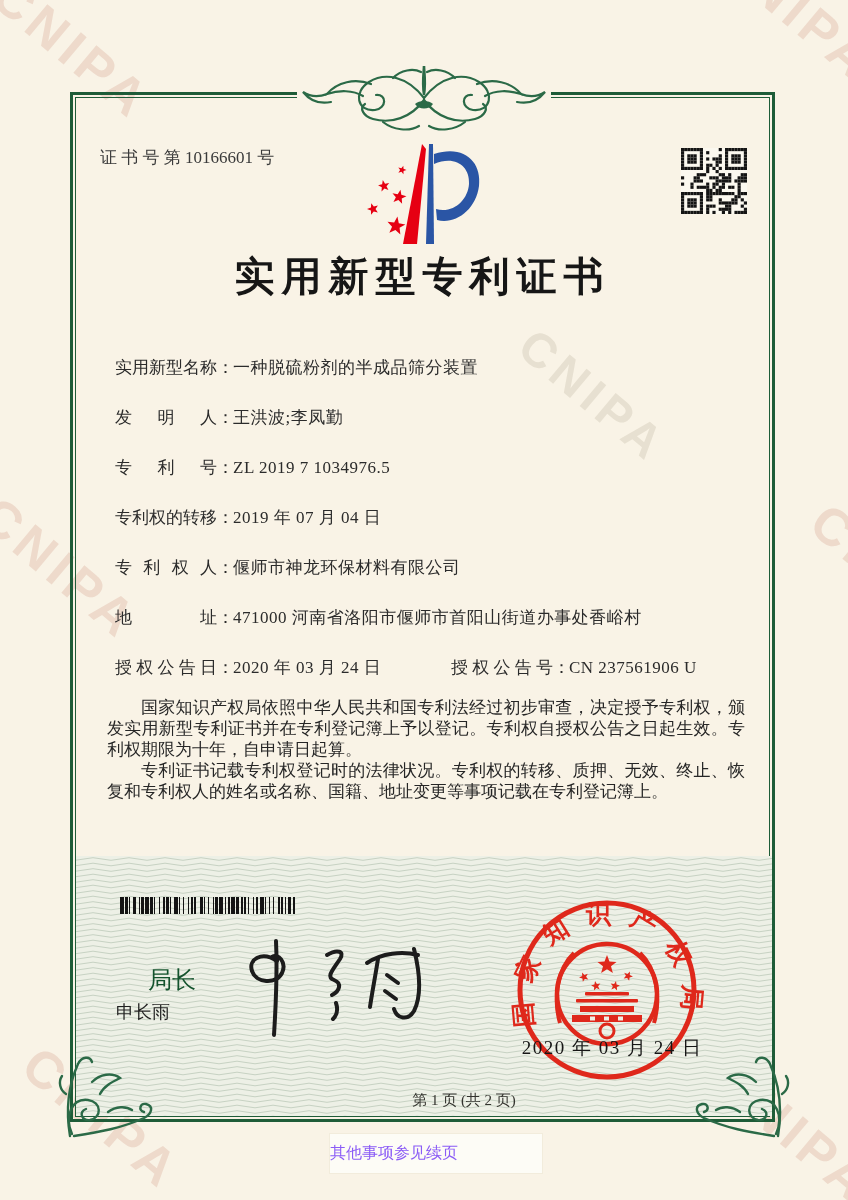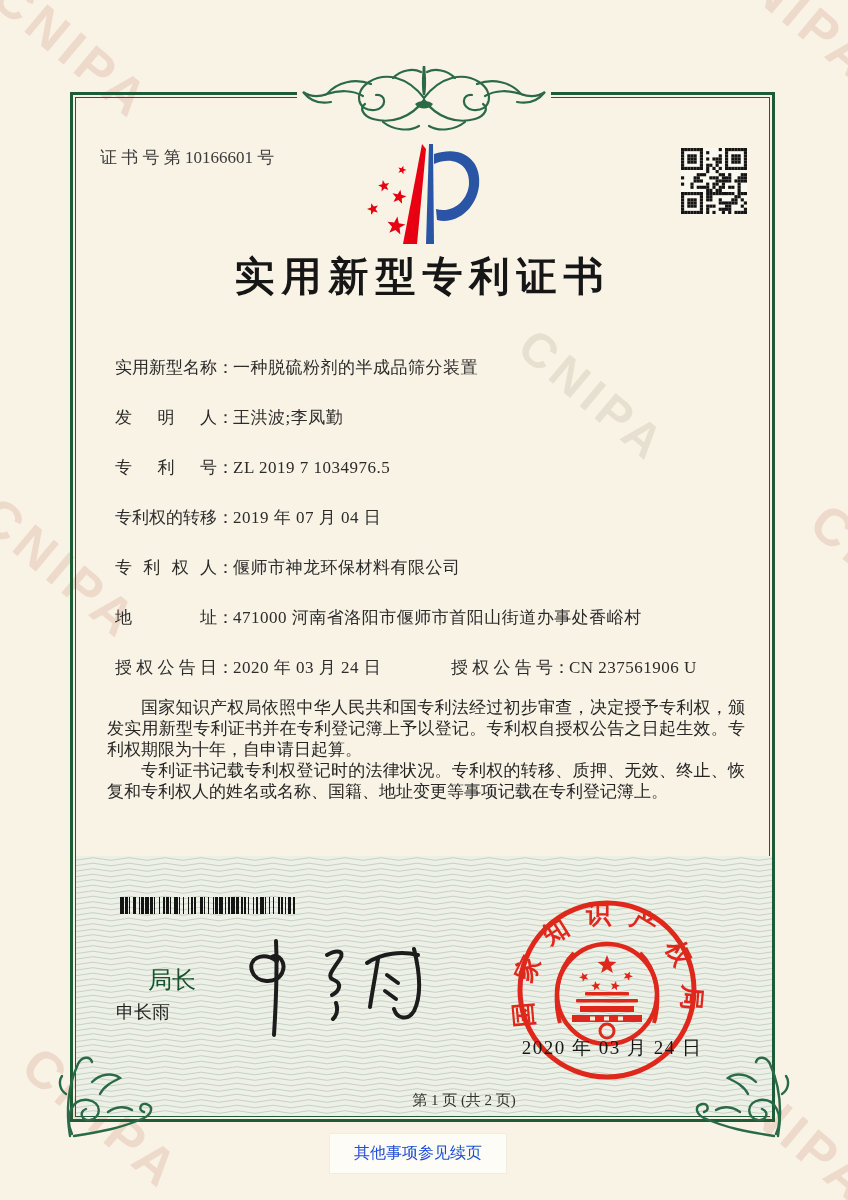--- a/index.html
+++ b/index.html
@@ -35,22 +35,22 @@
              line-height:21px;text-align:justify;color:#262626;}
   .body-text p{margin:0;text-indent:2em;}
   
   .barcode{position:absolute;left:120px;top:897px;height:17px;display:flex;align-items:stretch;}
   .barcode i{display:block;height:100%;}
   .officer-title{position:absolute;left:116px;top:964px;font-size:24px;color:#14532d;margin-left:32px;}
   .officer-name{position:absolute;left:116px;top:1000px;font-size:18px;color:#1f1f1f;}
   .signature{position:absolute;left:232px;top:933px;}
   .seal{position:absolute;left:512px;top:895px;width:190px;height:190px;overflow:visible;}
   .page-info{position:absolute;left:70px;top:1091px;width:788px;text-align:center;font-size:15px;color:#33332e;}
-  .cont-note{position:absolute;left:330px;top:1134px;width:176px;background:#fdfcf6;
-             text-align:center;font-size:16px;padding:9px 0;color:#1d4ed8;box-shadow:0 0 0 1px #f2ecdc;}
+  .cont-note{position:absolute;left:330px;top:1134px;width:212px;background:#fdfcf6;
+             text-align:left;font-size:16px;padding:9px 0;color:#8b5cf6;box-shadow:0 0 0 1px #f2ecdc;}
   .ornament{position:absolute;}
 </style>
 </head>
 <body>
 <div class="page">
 
 <div class="wm" style="left:-22px;top:18px;">CNIPA</div>
 <div class="wm" style="left:702px;top:-20px;">CNIPA</div>
 <div class="wm gray" style="left:505px;top:368px;font-size:48px;">CNIPA</div>
 <div class="wm" style="left:-34px;top:538px;">CNIPA</div>

